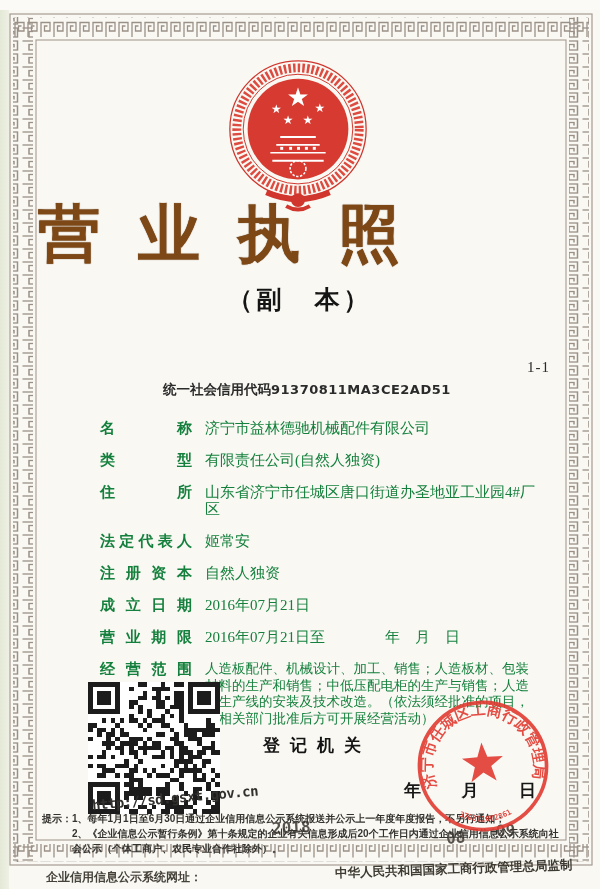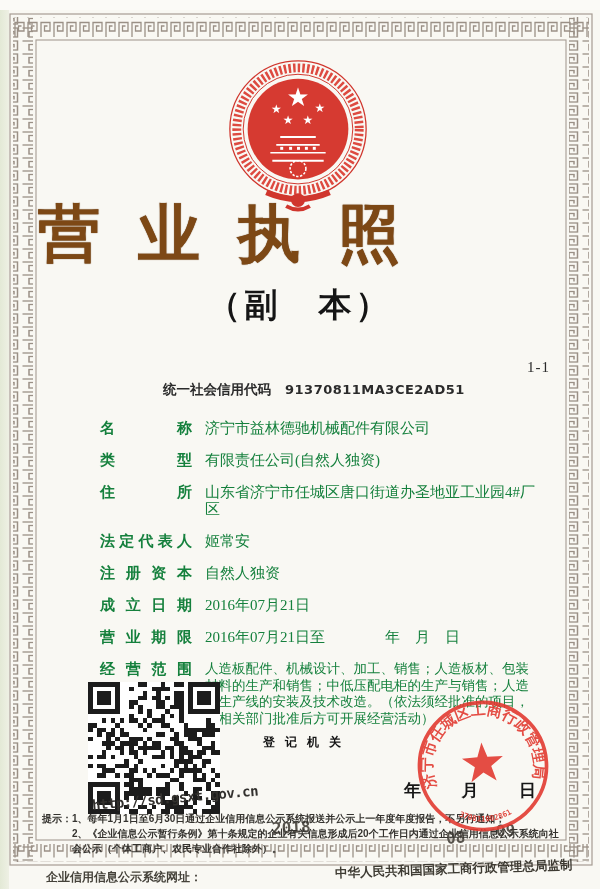--- a/index.html
+++ b/index.html
@@ -16,35 +16,35 @@
   .emblem{left:219px;top:54px;width:158px;height:162px;}
   .title{
     left:0;top:192px;width:600px;
     font-family:"Liberation Sans",sans-serif;
     font-size:62px;font-weight:bold;color:#7d4815;
     letter-spacing:38px;padding-left:38px;box-sizing:border-box;
     text-shadow:0 0 1px #5e3410;
   }
   .subtitle{
     left:0;top:283px;width:600px;text-align:center;
-    font-size:33px;font-weight:600;color:#151515;letter-spacing:4px;
+    font-size:25px;font-weight:600;color:#151515;letter-spacing:4px;
   }
   .pageno{left:527px;top:359px;font-size:15px;color:#2a2a2a;letter-spacing:1px;}
   .credit{left:163px;top:381px;font-size:13.5px;font-weight:bold;color:#2b2b2b;}
-  .credit .code{margin-left:14px;font-family:"DejaVu Sans",sans-serif;font-size:13px;letter-spacing:.5px;}
+  .credit .code{margin-left:0;font-family:"DejaVu Sans",sans-serif;font-size:13px;letter-spacing:.5px;}
 
   .fields{left:100px;top:420px;width:440px;}
   .f-row{display:flex;margin-bottom:15px;font-size:15px;line-height:17px;color:#15803d;}
   .f-label{width:92px;flex:none;text-align:justify;text-align-last:justify;font-weight:600;}
   .f-value{margin-left:13px;width:332px;}
   .f-row:last-child .f-value{font-size:13.5px;line-height:16.5px;}
 
   .qr{left:88px;top:682px;width:132px;height:132px;}
   .reg-label{
-    left:263px;top:734px;font-size:12px;font-weight:600;color:#141414;
+    left:263px;top:734px;font-size:17px;font-weight:600;color:#141414;
     letter-spacing:10px;font-family:"Liberation Sans",sans-serif;
   }
   .ymd{
     left:404px;top:779px;width:132px;display:flex;justify-content:space-between;
     font-size:17px;font-weight:600;color:#161616;
   }
   .seal{left:399px;top:682px;width:168px;height:168px;transform:rotate(-4deg);opacity:.9;}
 
   .url-stamp{
     left:92px;top:797px;transform:rotate(-5deg);transform-origin:left center;

